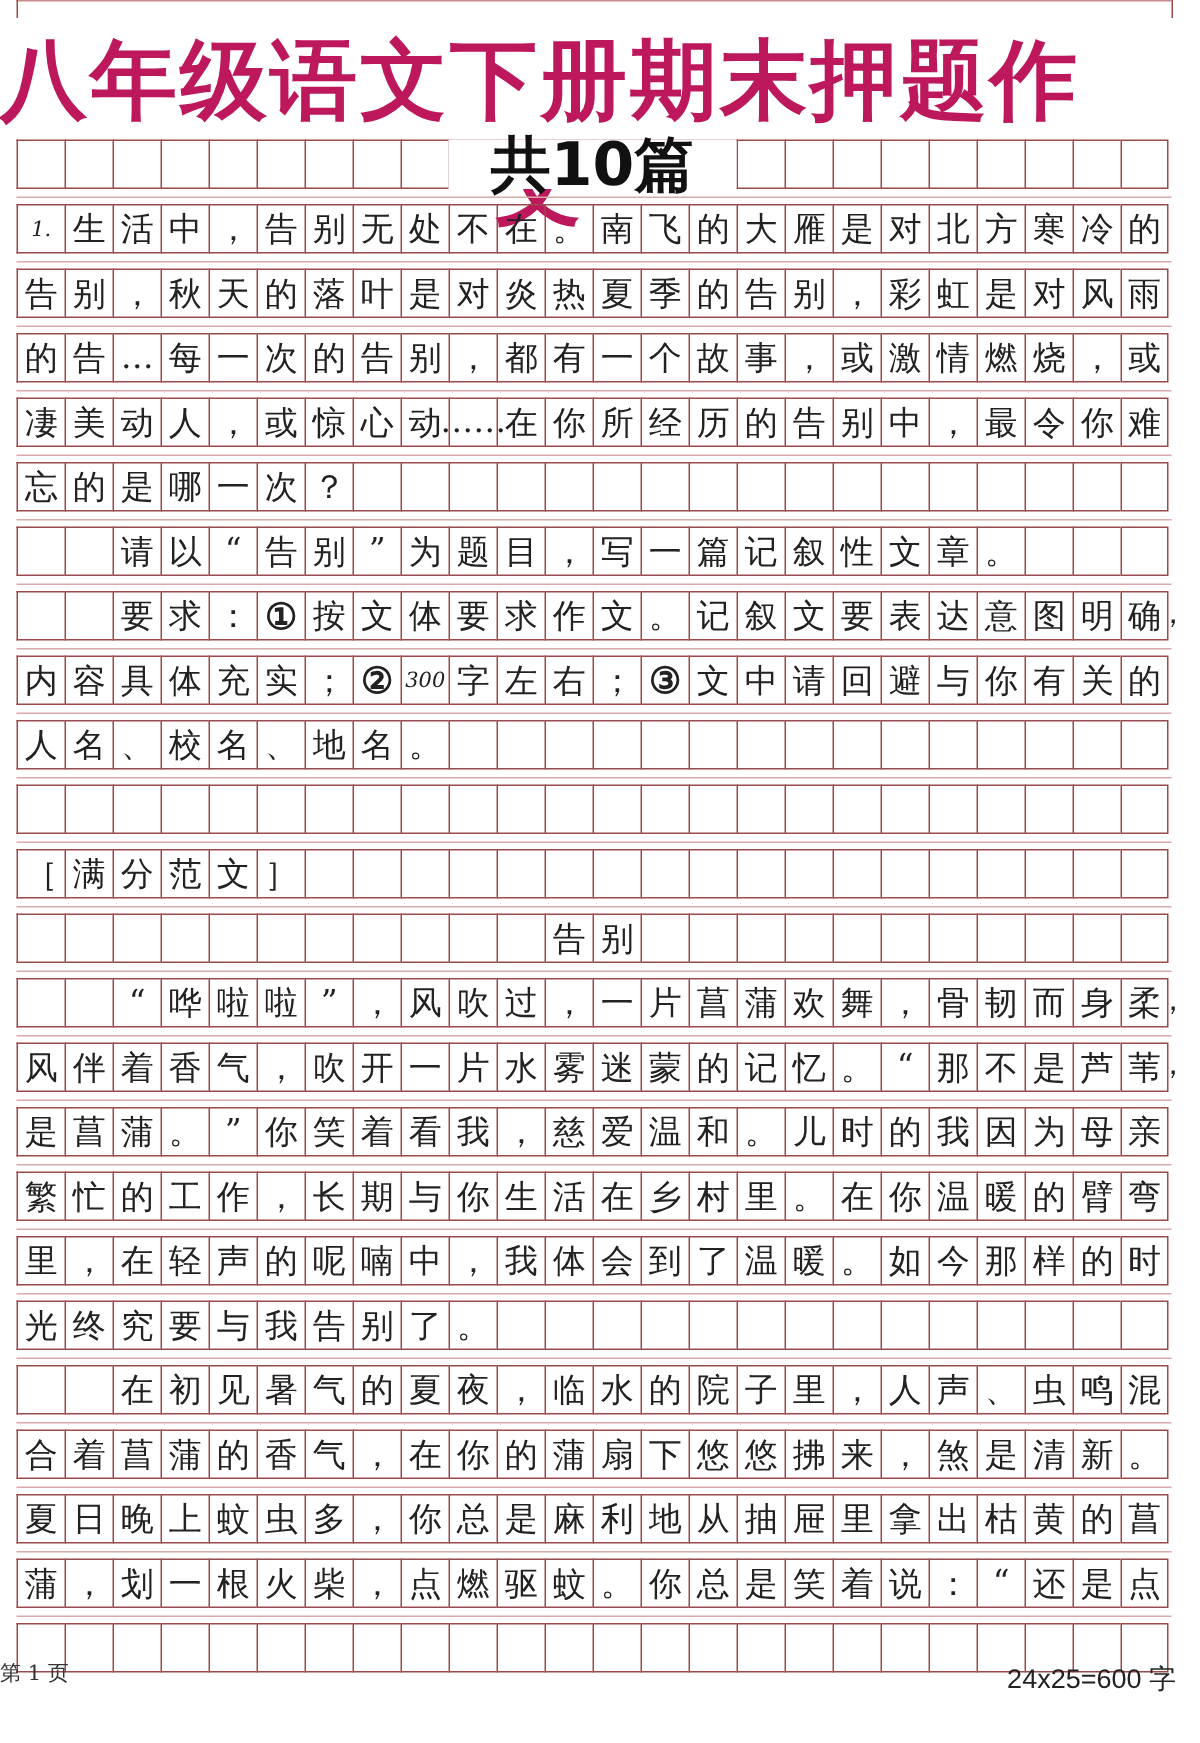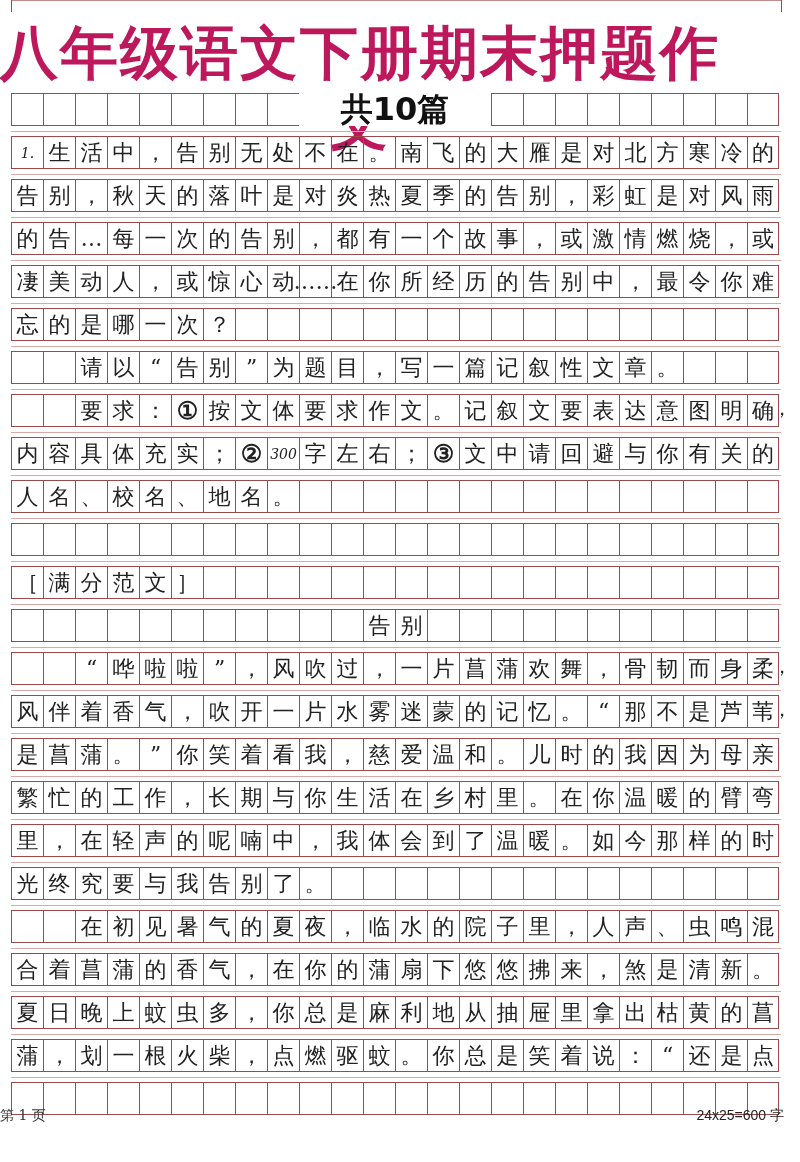--- a/index.html
+++ b/index.html
@@ -18,26 +18,26 @@
   .cell { width: 32px; height: 33px; box-sizing: border-box; border-left: 1px solid #9a4a4a;
           border-top: 1px solid #9a4a4a; border-bottom: 1px solid #9a4a4a;
           display: flex; align-items: center; justify-content: center;
           font-family: "DejaVu Serif", "Liberation Serif", serif; font-size: 22px; color: #222;
           position: relative; }
   .cell:last-child { border-right: 1px solid #9a4a4a; }
   .cell.small { font-size: 14px; font-style: italic; }
   .cell.circled { font-size: 24px; font-weight: bold; }
   .overflow-punct { position: absolute; right: -14px; bottom: 4px; font-size: 20px; }
   .subtitle { position: absolute; top: 0; height: 33px; display: flex; align-items: center; justify-content: center;
-              font-size: 32px; font-weight: bold; color: #111; background: #fff;
+              font-size: 40px; font-weight: bold; color: #111; background: #fff;
               font-family: "DejaVu Sans", sans-serif; }
   .footer-page { position: absolute; top: 1107px; left: 0; width: 730px; text-align: left;
                  font-family: "DejaVu Serif", serif; font-size: 14px; color: #333; }
   .footer-count { position: absolute; top: 1107px; right: 16px;
-                  font-family: "Liberation Sans", sans-serif; font-size: 14px; color: #222; }
+                  font-family: "Liberation Sans", sans-serif; font-size: 18px; color: #222; }
 </style>
 </head>
 <body>
 
 <div class="page">
   <div class="top-rule"></div>
   <div class="left-rule"></div>
   <div class="right-rule-top"></div>
 
   <div class="title">八年级语文下册期末押题作文</div>

